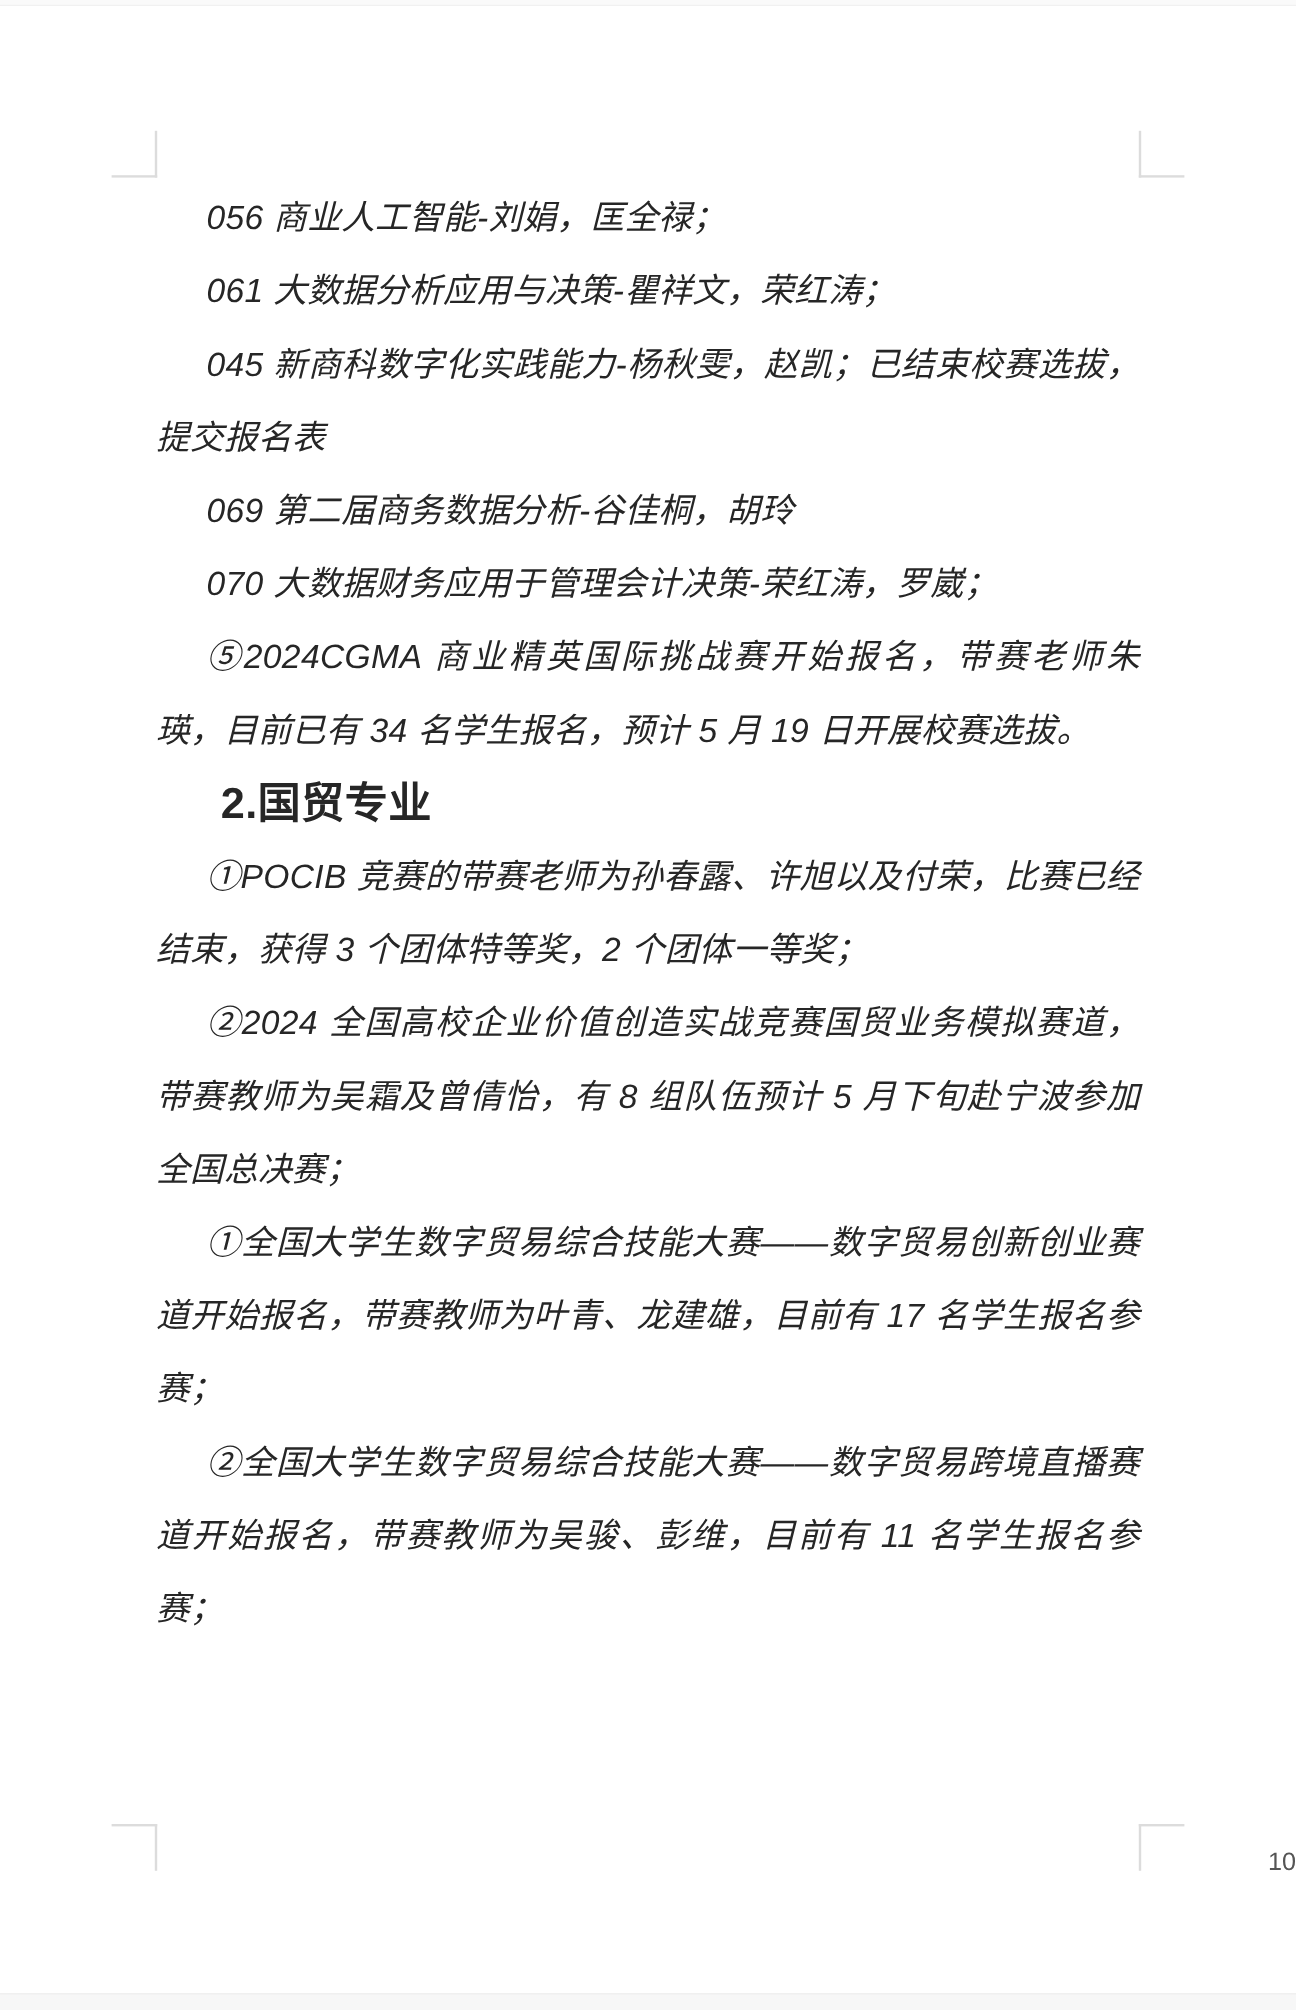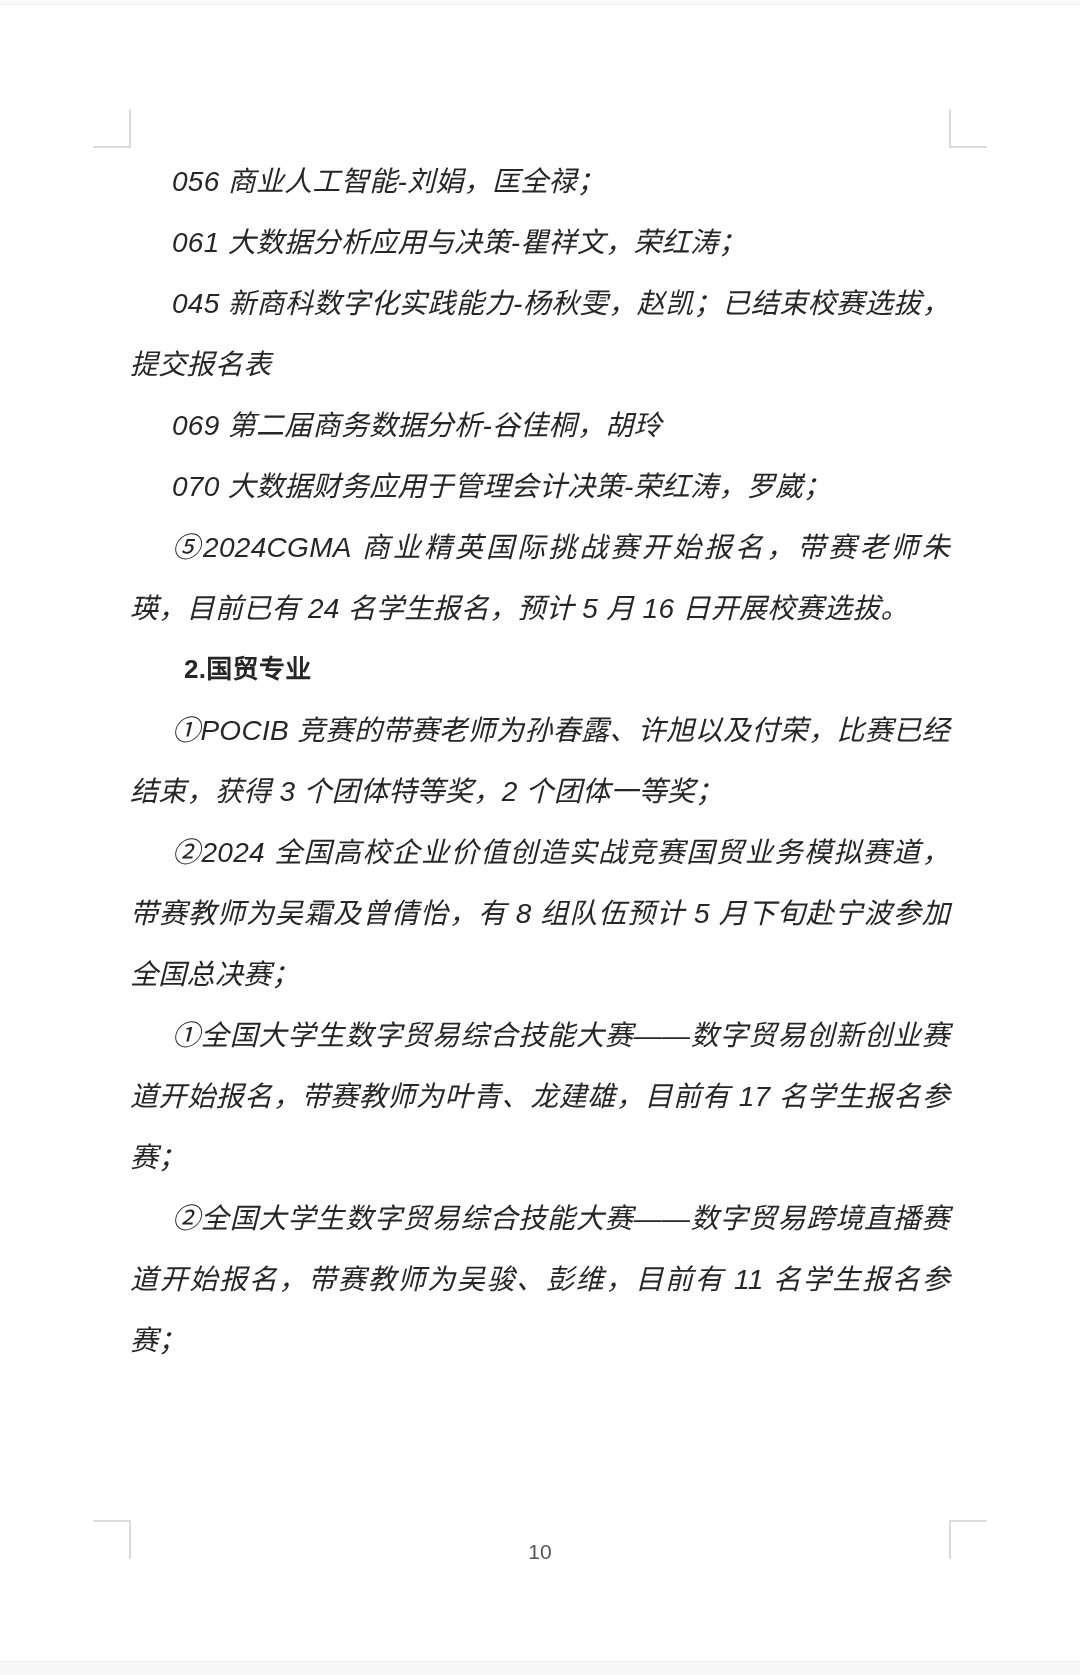--- a/index.html
+++ b/index.html
@@ -55,31 +55,31 @@
     margin: 0;
     font-size: 28px;
     line-height: 61px;
     text-align: justify;
     text-indent: 42px;
     letter-spacing: 0.3px;
     font-style: italic;
   }
   .heading {
     margin: 0;
-    font-size: 26px;
+    font-size: 36px;
     line-height: 61px;
     font-weight: bold;
     text-indent: 54px;
     letter-spacing: 0.3px;
   }
   .page-number {
     position: absolute;
     left: 0; right: 0;
     top: 1540px;
-    text-align: center;
+    text-align: right;
     font-size: 21px;
     color: #555555;
   }
 </style>
 </head>
 <body>
 
 <div class="page">
 
   <div class="top-strip"></div>
@@ -88,21 +88,21 @@
   <div class="mark tr"></div>
   <div class="mark bl"></div>
   <div class="mark br"></div>
 
   <div class="content">
     <p class="para">056 商业人工智能-刘娟，匡全禄；</p>
     <p class="para">061 大数据分析应用与决策-瞿祥文，荣红涛；</p>
     <p class="para">045 新商科数字化实践能力-杨秋雯，赵凯；已结束校赛选拔，提交报名表</p>
     <p class="para">069 第二届商务数据分析-谷佳桐，胡玲</p>
     <p class="para">070 大数据财务应用于管理会计决策-荣红涛，罗崴；</p>
-    <p class="para">⑤2024CGMA 商业精英国际挑战赛开始报名，带赛老师朱瑛，目前已有 24 名学生报名，预计 5 月 16 日开展校赛选拔。</p>
+    <p class="para">⑤2024CGMA 商业精英国际挑战赛开始报名，带赛老师朱瑛，目前已有 34 名学生报名，预计 5 月 19 日开展校赛选拔。</p>
     <p class="heading">2.国贸专业</p>
     <p class="para">①POCIB 竞赛的带赛老师为孙春露、许旭以及付荣，比赛已经结束，获得 3 个团体特等奖，2 个团体一等奖；</p>
     <p class="para">②2024 全国高校企业价值创造实战竞赛国贸业务模拟赛道，带赛教师为吴霜及曾倩怡，有 8 组队伍预计 5 月下旬赴宁波参加全国总决赛；</p>
     <p class="para">①全国大学生数字贸易综合技能大赛——数字贸易创新创业赛道开始报名，带赛教师为叶青、龙建雄，目前有 17 名学生报名参赛；</p>
     <p class="para">②全国大学生数字贸易综合技能大赛——数字贸易跨境直播赛道开始报名，带赛教师为吴骏、彭维，目前有 11 名学生报名参赛；</p>
   </div>
 
   <div class="page-number">10</div>
 
   <div class="page-gap"></div>

